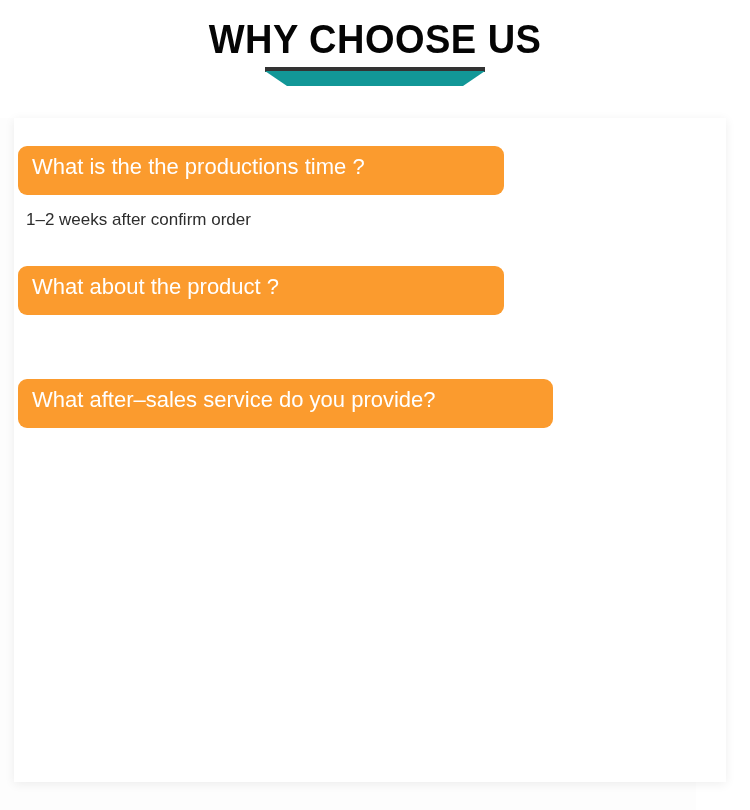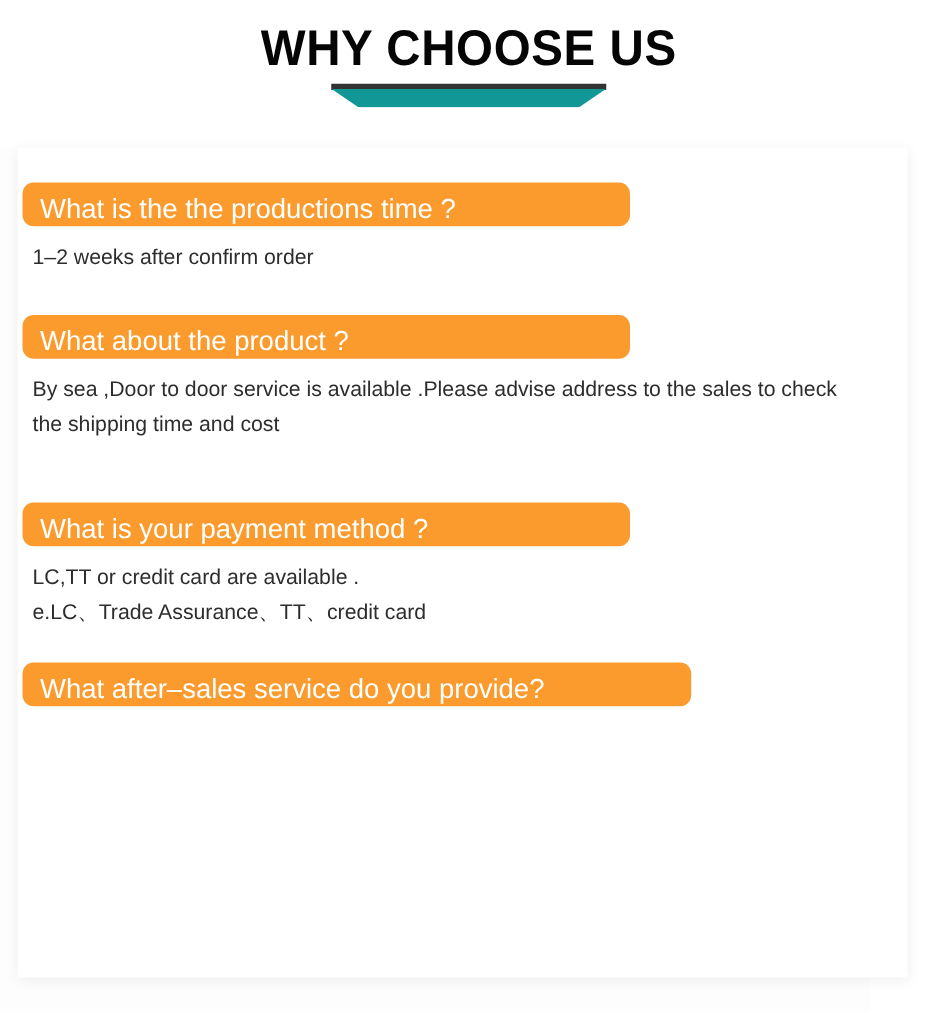--- a/index.html
+++ b/index.html
@@ -94,21 +94,21 @@
   }
 
   .faq-item {
     position: relative;
     margin: 0 0 10px 0;
   }
 
   .faq-question {
     display: block;
     margin: 0 0 0 4px;
-    padding: 7px 14px 0 14px;
+    padding: 7px 14px 14px 14px;
     background: #fb9b2e;
     border-radius: 9px;
     color: #ffffff;
     font-size: 22px;
     line-height: 28px;
     font-family: "Liberation Sans", sans-serif;
     font-weight: normal;
     box-sizing: border-box;
     white-space: nowrap;
     width: max-content;
@@ -151,33 +151,27 @@
 
       <div class="faq-item">
         <div class="faq-question">What is the the productions time ?</div>
         <div class="faq-answer">1–2 weeks after confirm order</div>
       </div>
 
       <div class="faq-item-spacer-lg"></div>
 
       <div class="faq-item">
         <div class="faq-question">What about the product ?</div>
-        <div class="faq-answer">By sea ,Door to door service is available .Please advise address to the sales to check the shipping time and cost</div>
       </div>
 
       <div class="faq-item-spacer-md"></div>
 
 
       <div class="faq-item-spacer-md"></div>
 
-      <div class="faq-item">
-        <div class="faq-question">What is your payment method ?</div>
-        <div class="faq-answer">LC,TT or credit card are available .
-e.LC、Trade Assurance、TT、credit card</div>
-      </div>
 
       <div class="faq-item-spacer-sm"></div>
 
       <div class="faq-item">
         <div class="faq-question wide">What after–sales service do you provide?</div>
       </div>
 
     </div>
   </div>
 

